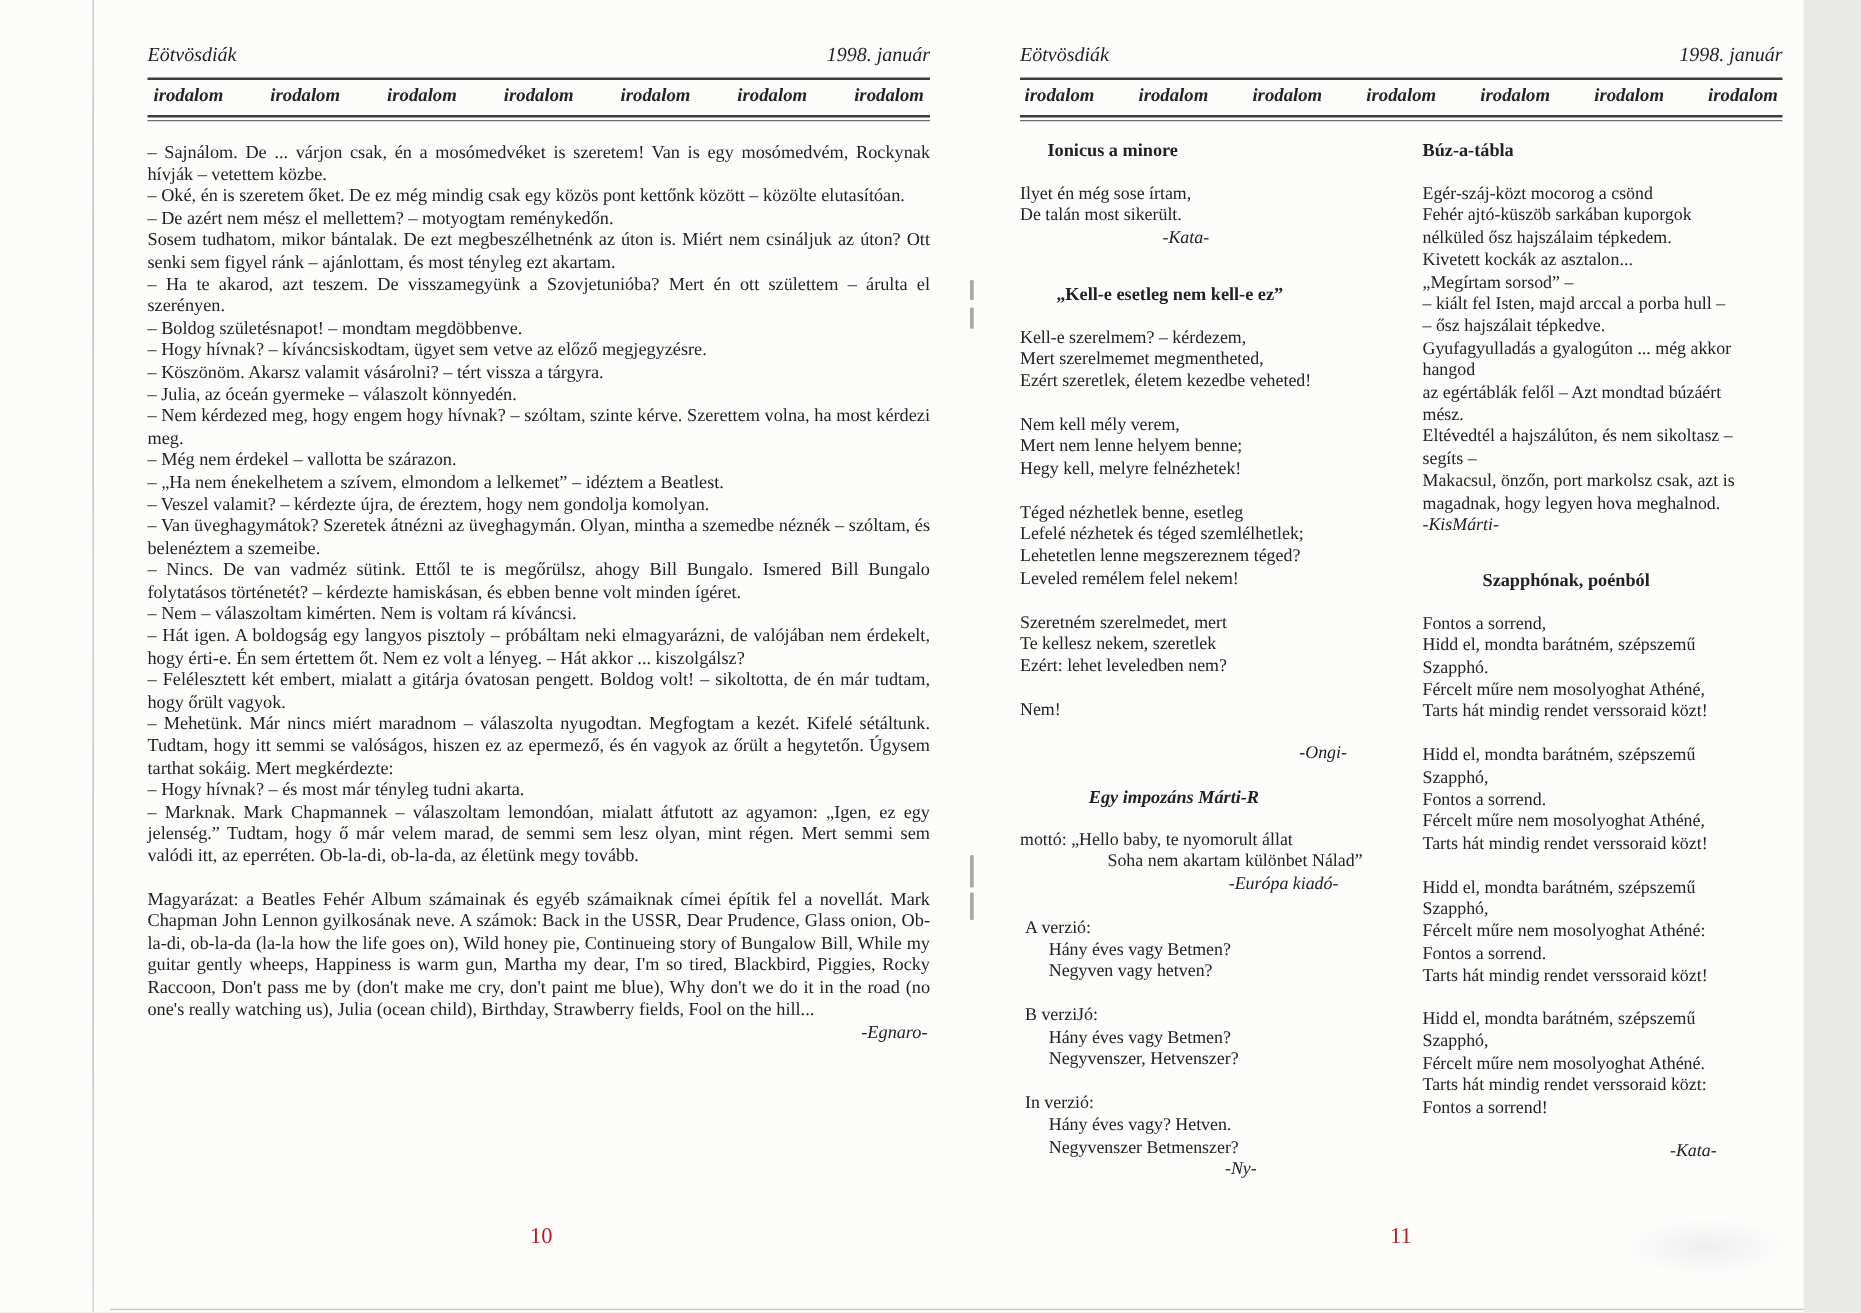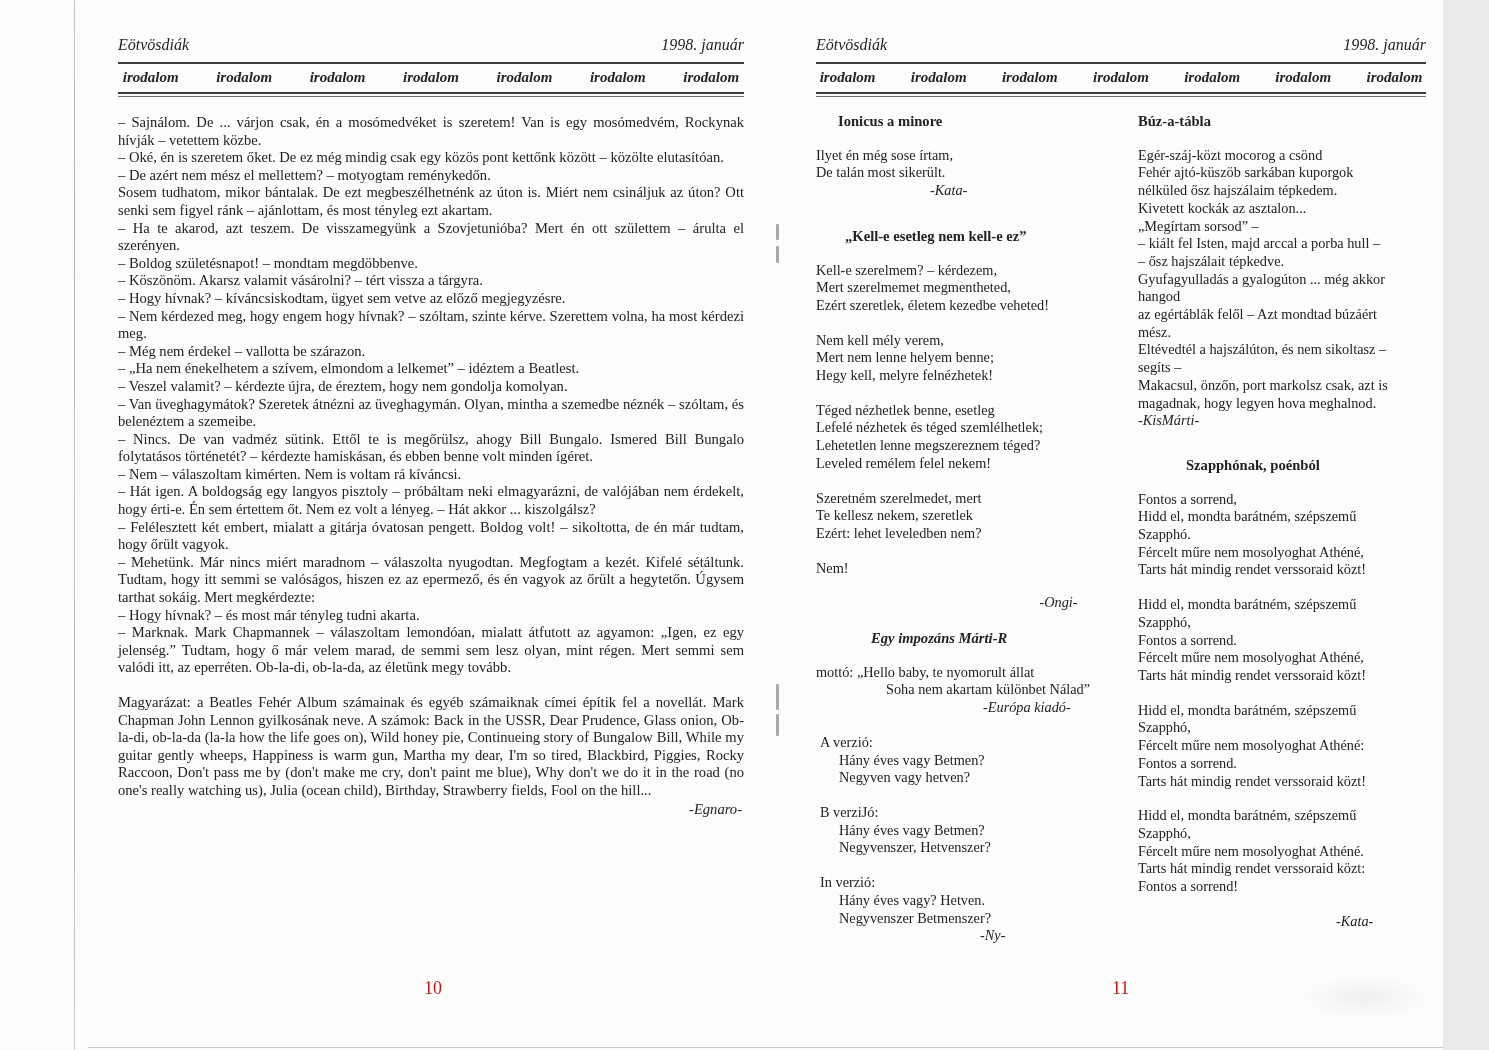--- a/index.html
+++ b/index.html
@@ -94,22 +94,23 @@
     <div class="thin-rule"></div>
 
     <div class="story">
       <div>
           <p class="para">– Sajnálom. De ... várjon csak, én a mosómedvéket is szeretem! Van is egy mosómedvém, Rockynak hívják – vetettem közbe.</p>
           <p class="para">– Oké, én is szeretem őket. De ez még mindig csak egy közös pont kettőnk között – közölte elutasítóan.</p>
           <p class="para">– De azért nem mész el mellettem? – motyogtam reménykedőn.</p>
           <p class="para">Sosem tudhatom, mikor bántalak. De ezt megbeszélhetnénk az úton is. Miért nem csináljuk az úton? Ott senki sem figyel ránk – ajánlottam, és most tényleg ezt akartam.</p>
           <p class="para">– Ha te akarod, azt teszem. De visszamegyünk a Szovjetunióba? Mert én ott születtem – árulta el szerényen.</p>
           <p class="para">– Boldog születésnapot! – mondtam megdöbbenve.</p>
+          <p class="para">– Hogy hívnak? – kíváncsiskodtam, ügyet sem vetve az előző megjegyzésre.</p>
           <p class="para">– Köszönöm. Akarsz valamit vásárolni? – tért vissza a tárgyra.</p>
-          <p class="para">– Hogy hívnak? – kíváncsiskodtam, ügyet sem vetve az előző megjegyzésre.</p>
+          <p class="para">– Julia, az óceán gyermeke – válaszolt könnyedén.</p>
           <p class="para">– Nem kérdezed meg, hogy engem hogy hívnak? – szóltam, szinte kérve. Szerettem volna, ha most kérdezi meg.</p>
           <p class="para">– Még nem érdekel – vallotta be szárazon.</p>
           <p class="para">– „Ha nem énekelhetem a szívem, elmondom a lelkemet” – idéztem a Beatlest.</p>
           <p class="para">– Veszel valamit? – kérdezte újra, de éreztem, hogy nem gondolja komolyan.</p>
           <p class="para">– Van üveghagymátok? Szeretek átnézni az üveghagymán. Olyan, mintha a szemedbe néznék – szóltam, és belenéztem a szemeibe.</p>
           <p class="para">– Nincs. De van vadméz sütink. Ettől te is megőrülsz, ahogy Bill Bungalo. Ismered Bill Bungalo folytatásos történetét? – kérdezte hamiskásan, és ebben benne volt minden ígéret.</p>
           <p class="para">– Nem – válaszoltam kimérten. Nem is voltam rá kíváncsi.</p>
           <p class="para">– Hát igen. A boldogság egy langyos pisztoly – próbáltam neki elmagyarázni, de valójában nem érdekelt, hogy érti-e. Én sem értettem őt. Nem ez volt a lényeg. – Hát akkor ... kiszolgálsz?</p>
           <p class="para">– Felélesztett két embert, mialatt a gitárja óvatosan pengett. Boldog volt! – sikoltotta, de én már tudtam, hogy őrült vagyok.</p>
           <p class="para">– Mehetünk. Már nincs miért maradnom – válaszolta nyugodtan. Megfogtam a kezét. Kifelé sétáltunk. Tudtam, hogy itt semmi se valóságos, hiszen ez az epermező, és én vagyok az őrült a hegytetőn. Úgysem tarthat sokáig. Mert megkérdezte:</p>

